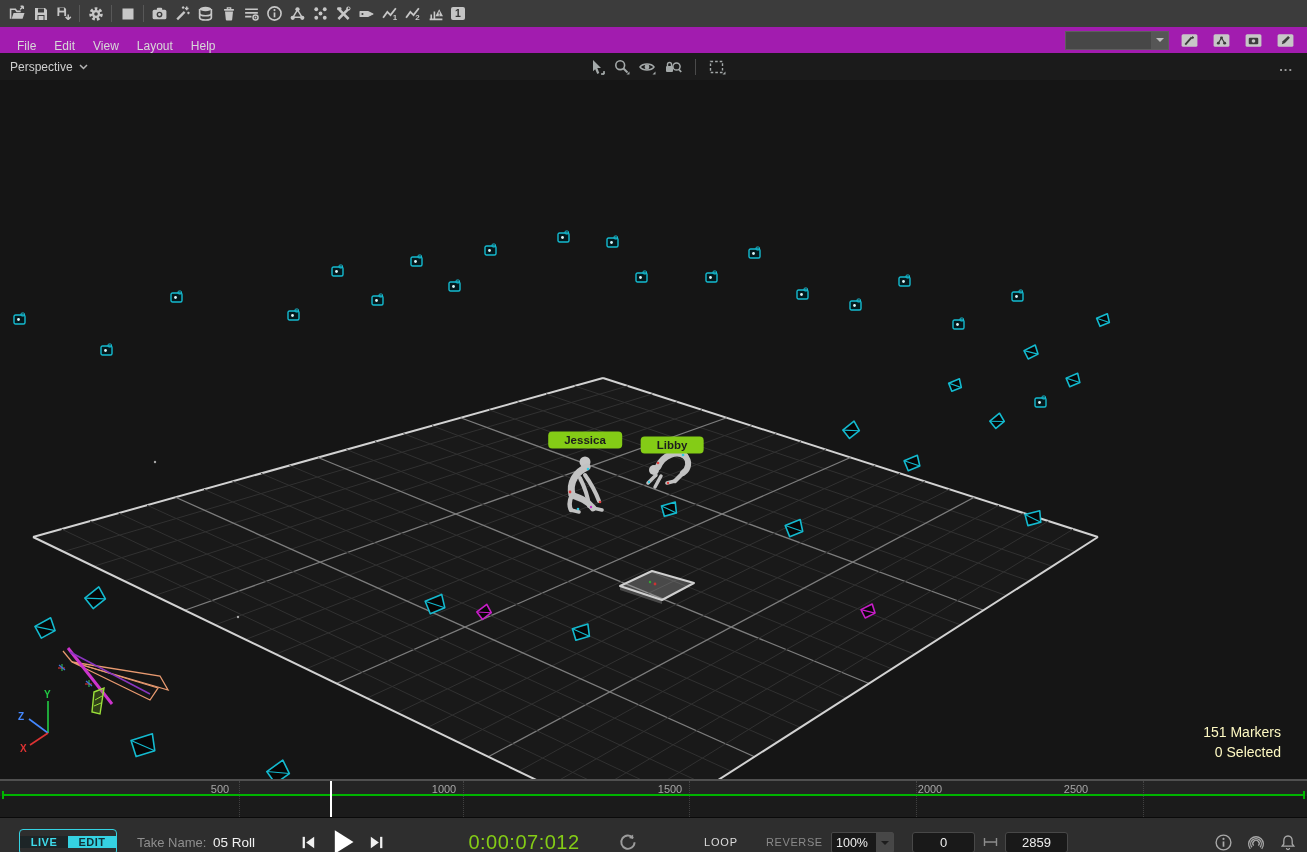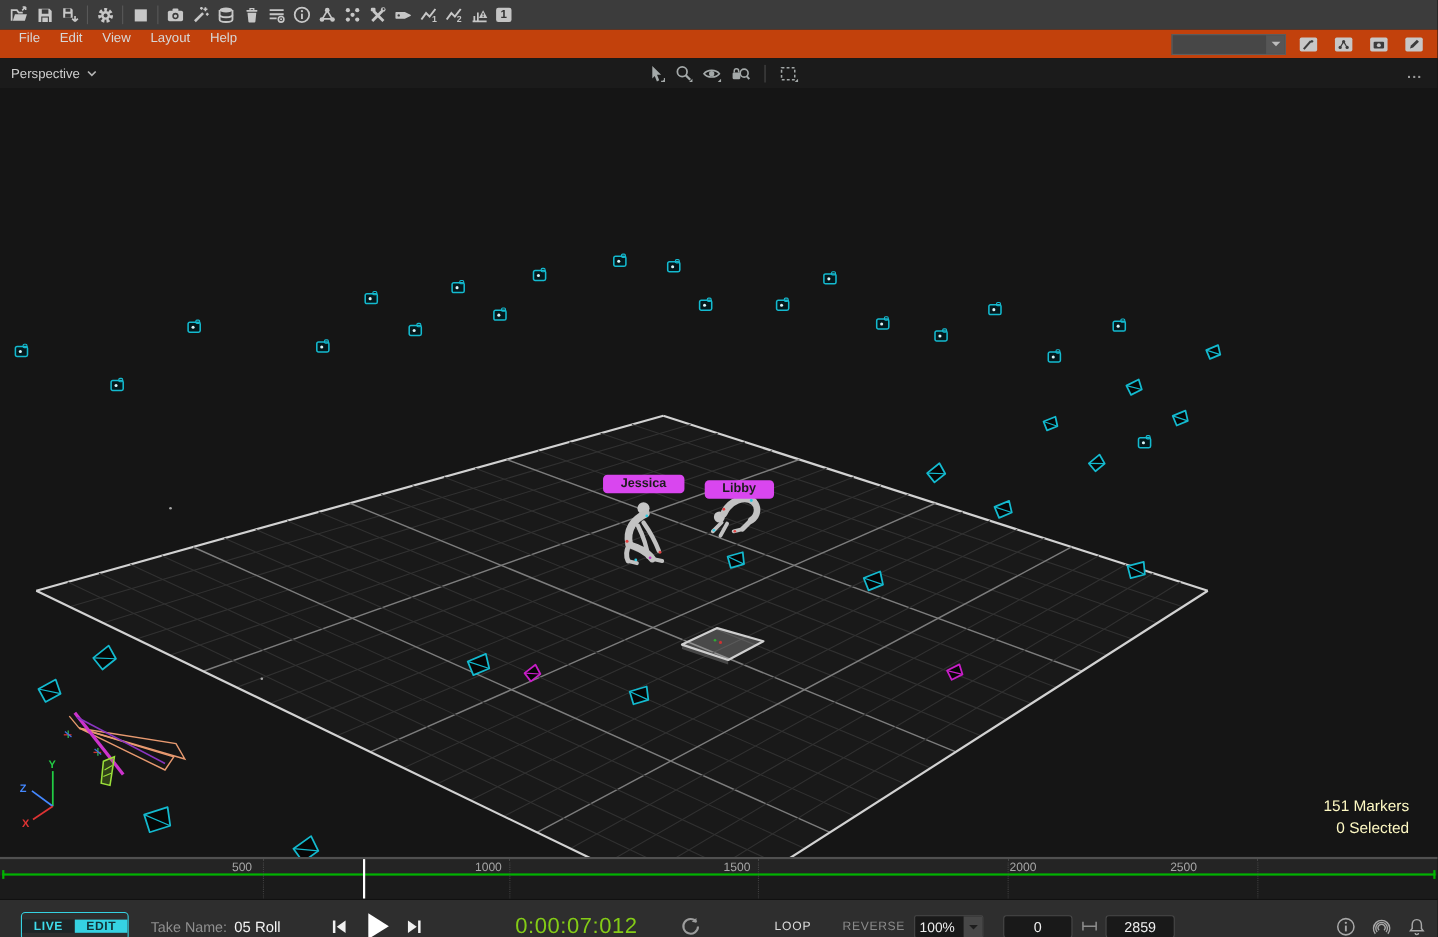--- a/index.html
+++ b/index.html
@@ -8,21 +8,21 @@
   svg{display:block}
 
   
   .toolbar{height:27px;background:#3c3c3c;display:flex;align-items:center;padding-left:6px}
   .tool-ic{width:23px;height:23px;display:flex;align-items:center;justify-content:center}
   .tool-sep{width:1px;height:17px;background:#585858;margin:0 4px}
   .tool-badge{margin-left:4px;background:#c4c4c4;color:#333;font-size:10.5px;font-weight:bold;
     padding:1px 4px;border-radius:2px;line-height:11px}
 
   
-  .menubar{height:26px;background:#c2410c;display:flex;align-items:flex-start;padding-left:8px;position:relative}
+  .menubar{height:26px;background:#a21caf;display:flex;align-items:flex-end;padding-left:8px;position:relative}
   .menu-item{color:#d8d8d8;font-size:12px;padding:0 9px;cursor:default}
   .menubar-right{position:absolute;right:10px;top:0;height:26px;display:flex;align-items:center;gap:9px}
   .layout-combo{width:104px;height:19px;background:#474747;border:1px solid #5e5e5e;display:flex;align-items:stretch}
   .combo-text{flex:1;font-size:11px;color:#ddd;padding:2px 4px}
   .combo-arrow{width:17px;background:#565656;display:flex;align-items:center;justify-content:center}
   .combo-arrow i{border:4px solid transparent;border-top-color:#bdbdbd;margin-top:4px}
 
   
   .viewport{position:relative;height:726px;background:#151515;overflow:hidden}
   .vp-toolbar{position:absolute;top:0;left:0;right:0;height:27px;background:#1b1b1b;z-index:6;
@@ -30,21 +30,21 @@
   .vp-view{display:flex;align-items:center;gap:6px;color:#cfcfcf;font-size:12px;padding-left:10px}
   .vp-tools{position:absolute;left:588px;top:0;height:27px;display:flex;align-items:center;gap:7px}
   .vp-sep{width:1px;height:16px;background:#4a4a4a;margin:0 5px}
   .vp-ellipsis{position:absolute;right:14px;top:0;height:27px;display:flex;align-items:center;
     color:#9a9a9a;font-weight:bold;font-size:13px;letter-spacing:1px}
   .scene-svg{position:absolute;inset:0;z-index:1}
   .timestamp{position:absolute;left:618px;top:687px;transform:translateX(-50%);z-index:4;
     color:#ffffff;font-size:26px;font-weight:400;letter-spacing:.5px;white-space:nowrap}
   .markers-info{position:absolute;right:26px;top:669px;z-index:4;text-align:right;
     color:#fef9c3;font-size:14px;line-height:20px}
-  .skel-label{position:absolute;transform:translate(-50%,-50%);z-index:4;background:#d946ef;
+  .skel-label{position:absolute;transform:translate(-50%,-50%);z-index:4;background:#84cc16;
     color:#1d1d1d;font-size:11.5px;font-weight:bold;padding:2px 16px 3px;border-radius:4px;white-space:nowrap}
 
   
   .ruler{height:38px;background:#242424;border-top:2px solid #505050;position:relative;overflow:hidden}
   .tick-label{position:absolute;top:2px;transform:translateX(-50%);color:#a6a6a6;font-size:11px}
   .tick-dotline{position:absolute;top:0;bottom:0;width:0;border-left:1px dotted #5a5a5a;opacity:.6}
   .green-line{position:absolute;left:2px;right:2px;top:13px;height:2px;background:#00b400}
   .green-end{position:absolute;width:2px;height:8px;top:10px;background:#00b400}
   .playhead{position:absolute;top:0;bottom:0;width:2px;background:#ffffff;z-index:3}
   .ruler-low{position:absolute;left:0;right:0;top:15px;bottom:0;background:#1b1b1b;z-index:0}

